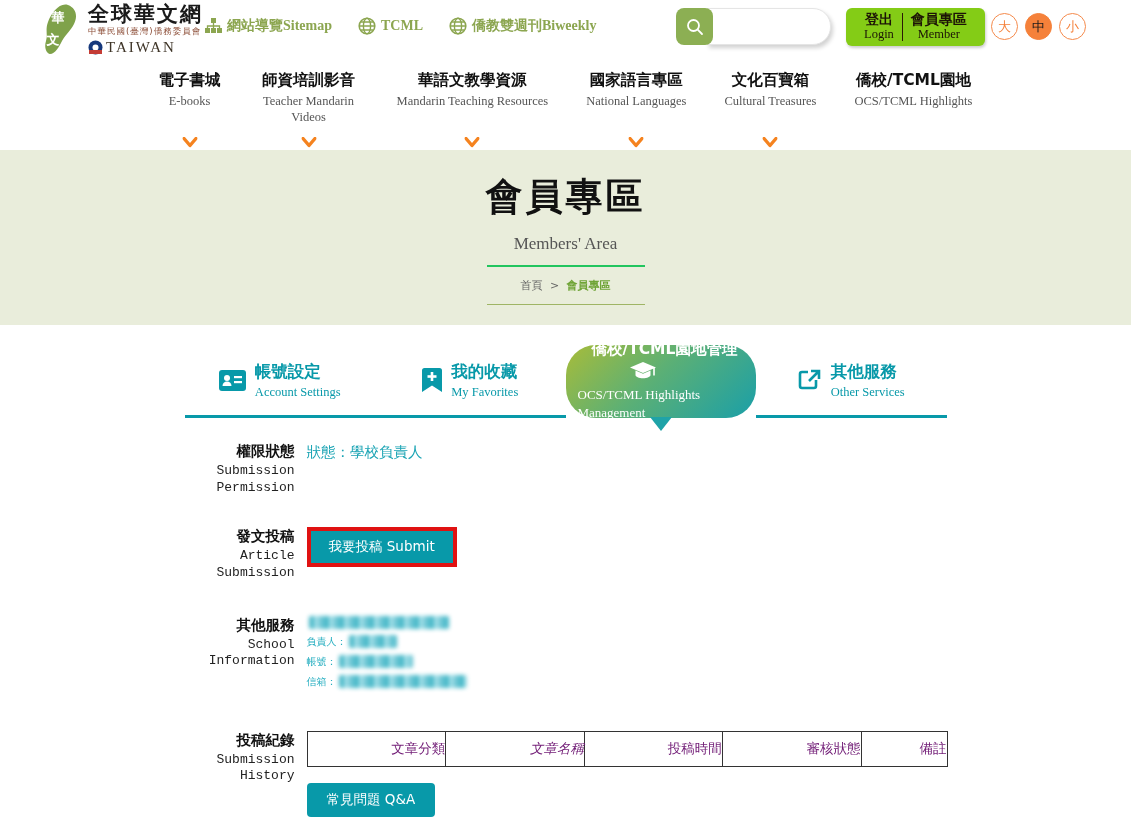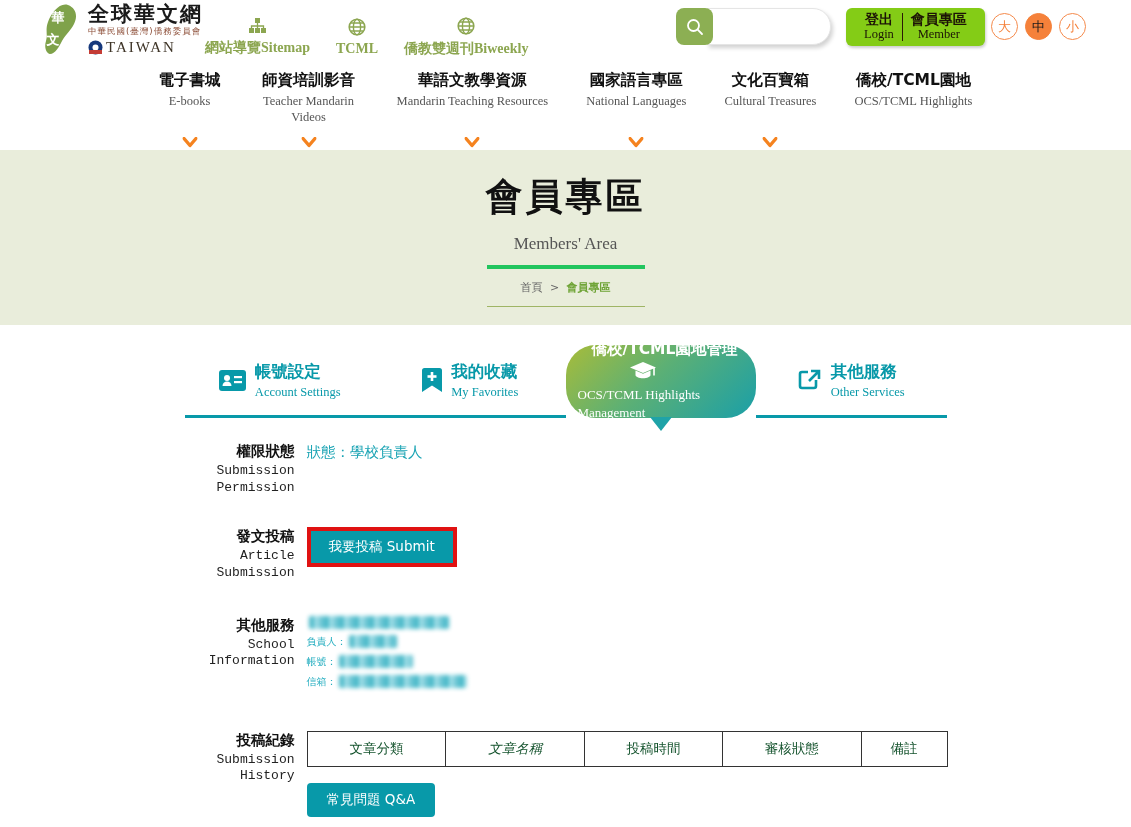--- a/index.html
+++ b/index.html
@@ -8,21 +8,21 @@
 
   
   .topbar { position:relative; height:58px; background:#fff; }
   .logo { position:absolute; left:38px; top:3px; display:flex; align-items:center; gap:6px; }
   .logo-island { width:44px; height:52px; position:relative; }
   .logo-text .t1 { font-family:"Liberation Serif",serif; font-weight:bold; font-size:21px; color:#1a1a1a; letter-spacing:2px; line-height:1.05; }
   .logo-text .t2 { font-size:8.5px; color:#8a4a33; letter-spacing:1px; margin-top:1px; }
   .logo-text .t3 { display:flex; align-items:center; gap:3px; margin-top:1px; }
   .logo-text .t3 .tw { font-family:"Liberation Serif",serif; font-size:15px; color:#3d3326; letter-spacing:2px; }
   .quicklinks { position:absolute; left:205px; top:17px; display:flex; gap:26px; align-items:center; }
-  .qlink { display:flex; align-items:center; gap:5px; color:#8ca650; font-weight:bold; font-size:14px; font-family:"Liberation Serif",serif; cursor:pointer;flex-direction:column; }
+  .qlink { display:flex; align-items:center; gap:5px; color:#8ca650; font-weight:bold; font-size:14px; font-family:"Liberation Serif",serif; cursor:pointer; }
   .search-wrap { position:absolute; left:676px; top:8px; display:flex; height:37px; }
   .search-btn { width:37px; height:37px; background:#8caf53; border:none; border-radius:8px; display:flex; align-items:center; justify-content:center; cursor:pointer; position:relative; z-index:2; }
   .search-input { width:124px; height:37px; margin-left:-6px; border:1px solid #e5e5e5; border-radius:0 18px 18px 0; box-shadow:2px 3px 4px rgba(0,0,0,.18); padding:0 12px; font-size:13px; outline:none; }
   .member-btn { position:absolute; left:846px; top:8px; height:38px; background:#84cc16; border:none; border-radius:6px; display:flex; align-items:center; padding:0 10px; cursor:pointer; box-shadow:1px 2px 3px rgba(0,0,0,.2); }
   .member-col { text-align:center; color:#1c1306; line-height:1.1; padding:0 8px; }
   .member-col .zh { font-size:14px; font-weight:bold; }
   .member-col .en { font-size:12.5px; font-family:"Liberation Serif",serif; }
   .member-div { width:1px; height:28px; background:#2b1a05; }
   .fontsize { position:absolute; left:991px; top:13px; display:flex; gap:7px; }
   .fs-btn { width:27px; height:27px; border-radius:50%; border:1.5px solid #f58a4b; background:#fff; color:#f5813a; font-size:13px; display:flex; align-items:center; justify-content:center; cursor:pointer; }
@@ -33,21 +33,21 @@
   .nav-item { position:relative; text-align:center; min-height:78px; cursor:pointer; }
   .nav-item .zh { font-size:15.5px; font-weight:bold; color:#111; }
   .nav-item .en { font-size:12.5px; color:#555; font-family:"Liberation Serif",serif; margin-top:3px; line-height:1.25; }
   .nav-item:nth-child(2) .en { max-width:100px; margin-left:auto; margin-right:auto; }
   .nav-chevron { position:absolute; bottom:2px; left:50%; transform:translateX(-50%); }
 
   
   .hero { height:175px; background:#e9eddb; text-align:center; padding-top:22px; }
   .hero-title { font-size:37px; font-weight:bold; color:#111; letter-spacing:3px; }
   .hero-sub { font-size:17px; color:#555; font-family:"Liberation Serif",serif; margin-top:12px; }
-  .crumb-box { width:158px; margin:11px auto 0; border-top:4px solid #22c55e; border-bottom:1px solid #9fb565; padding:11px 0; font-size:11px; }
+  .crumb-box { width:158px; margin:11px auto 0; border-top:2px solid #22c55e; border-bottom:1px solid #9fb565; padding:11px 0; font-size:11px; }
   .crumb-home { color:#666; cursor:pointer; }
   .crumb-sep { color:#666; margin:0 4px; }
   .crumb-cur { color:#6fa436; font-weight:bold; }
 
   
   .content { width:762px; margin:0 auto; position:relative; }
   .tabs { display:flex; margin-top:20px; height:73px; position:relative; }
   .tab { width:190.5px; position:relative; display:flex; align-items:center; justify-content:center; gap:9px; border-bottom:3px solid #0899a9; cursor:pointer; }
   .tab-txt .zh { color:#0899a9; font-weight:bold; font-size:16.5px; }
   .tab-txt .en { color:#0899a9; font-size:12.5px; font-family:"Liberation Serif",serif; margin-top:2px; }
@@ -66,21 +66,21 @@
   .row-label .zh { font-size:14.5px; font-weight:bold; color:#111; }
   .row-label .en { font-size:13px; color:#222; font-family:Liberation Mono, monospace; line-height:1.3; margin-top:2px; }
   .row-value { margin-left:12px; flex:1; }
   .perm-value { color:#1ba4b4; font-size:14.5px; padding-top:1px; }
   .submit-highlight { display:inline-block; border:4px solid #e01212; }
   .submit-btn { display:block; background:#0899a9; color:#fff; border:none; font-size:13.5px; padding:7px 18px; cursor:pointer; font-family:"DejaVu Sans",sans-serif; }
   .school-line { color:#25aec0; font-size:10px; margin-bottom:6px; display:flex; align-items:center; }
   .redact { display:inline-block; height:13px; background:repeating-linear-gradient(90deg,#49b9c9 0 5px,#9fdde6 5px 10px,#6cc6d4 10px 15px); filter:blur(2px); border-radius:2px; margin-left:2px; }
   .r1 { width:140px; } .r2 { width:48px; } .r3 { width:74px; } .r4 { width:128px; }
   .hist-table { border-collapse:collapse; width:641px; }
-  .hist-table th { border:1px solid #333; font-size:13.5px; font-weight:normal; color:#14532d; height:35px; text-align:center; }
+  .hist-table th { border:1px solid #333; font-size:13.5px; font-weight:normal; color:#701a75; height:35px; text-align:right; }
   .c1{width:139px;} .c2{width:139px;font-style:italic;} .c3{width:138px;} .c4{width:139px;} .c5{width:86px;}
   .qa-btn { background:#0899a9; color:#fff; border:none; border-radius:4px; font-size:13.5px; padding:8px 20px; cursor:pointer; margin-top:16px; font-family:"DejaVu Sans",sans-serif; }
 
   svg { display:block; }
 </style>
 </head>
 <body>
 
 <div class="page">
 

